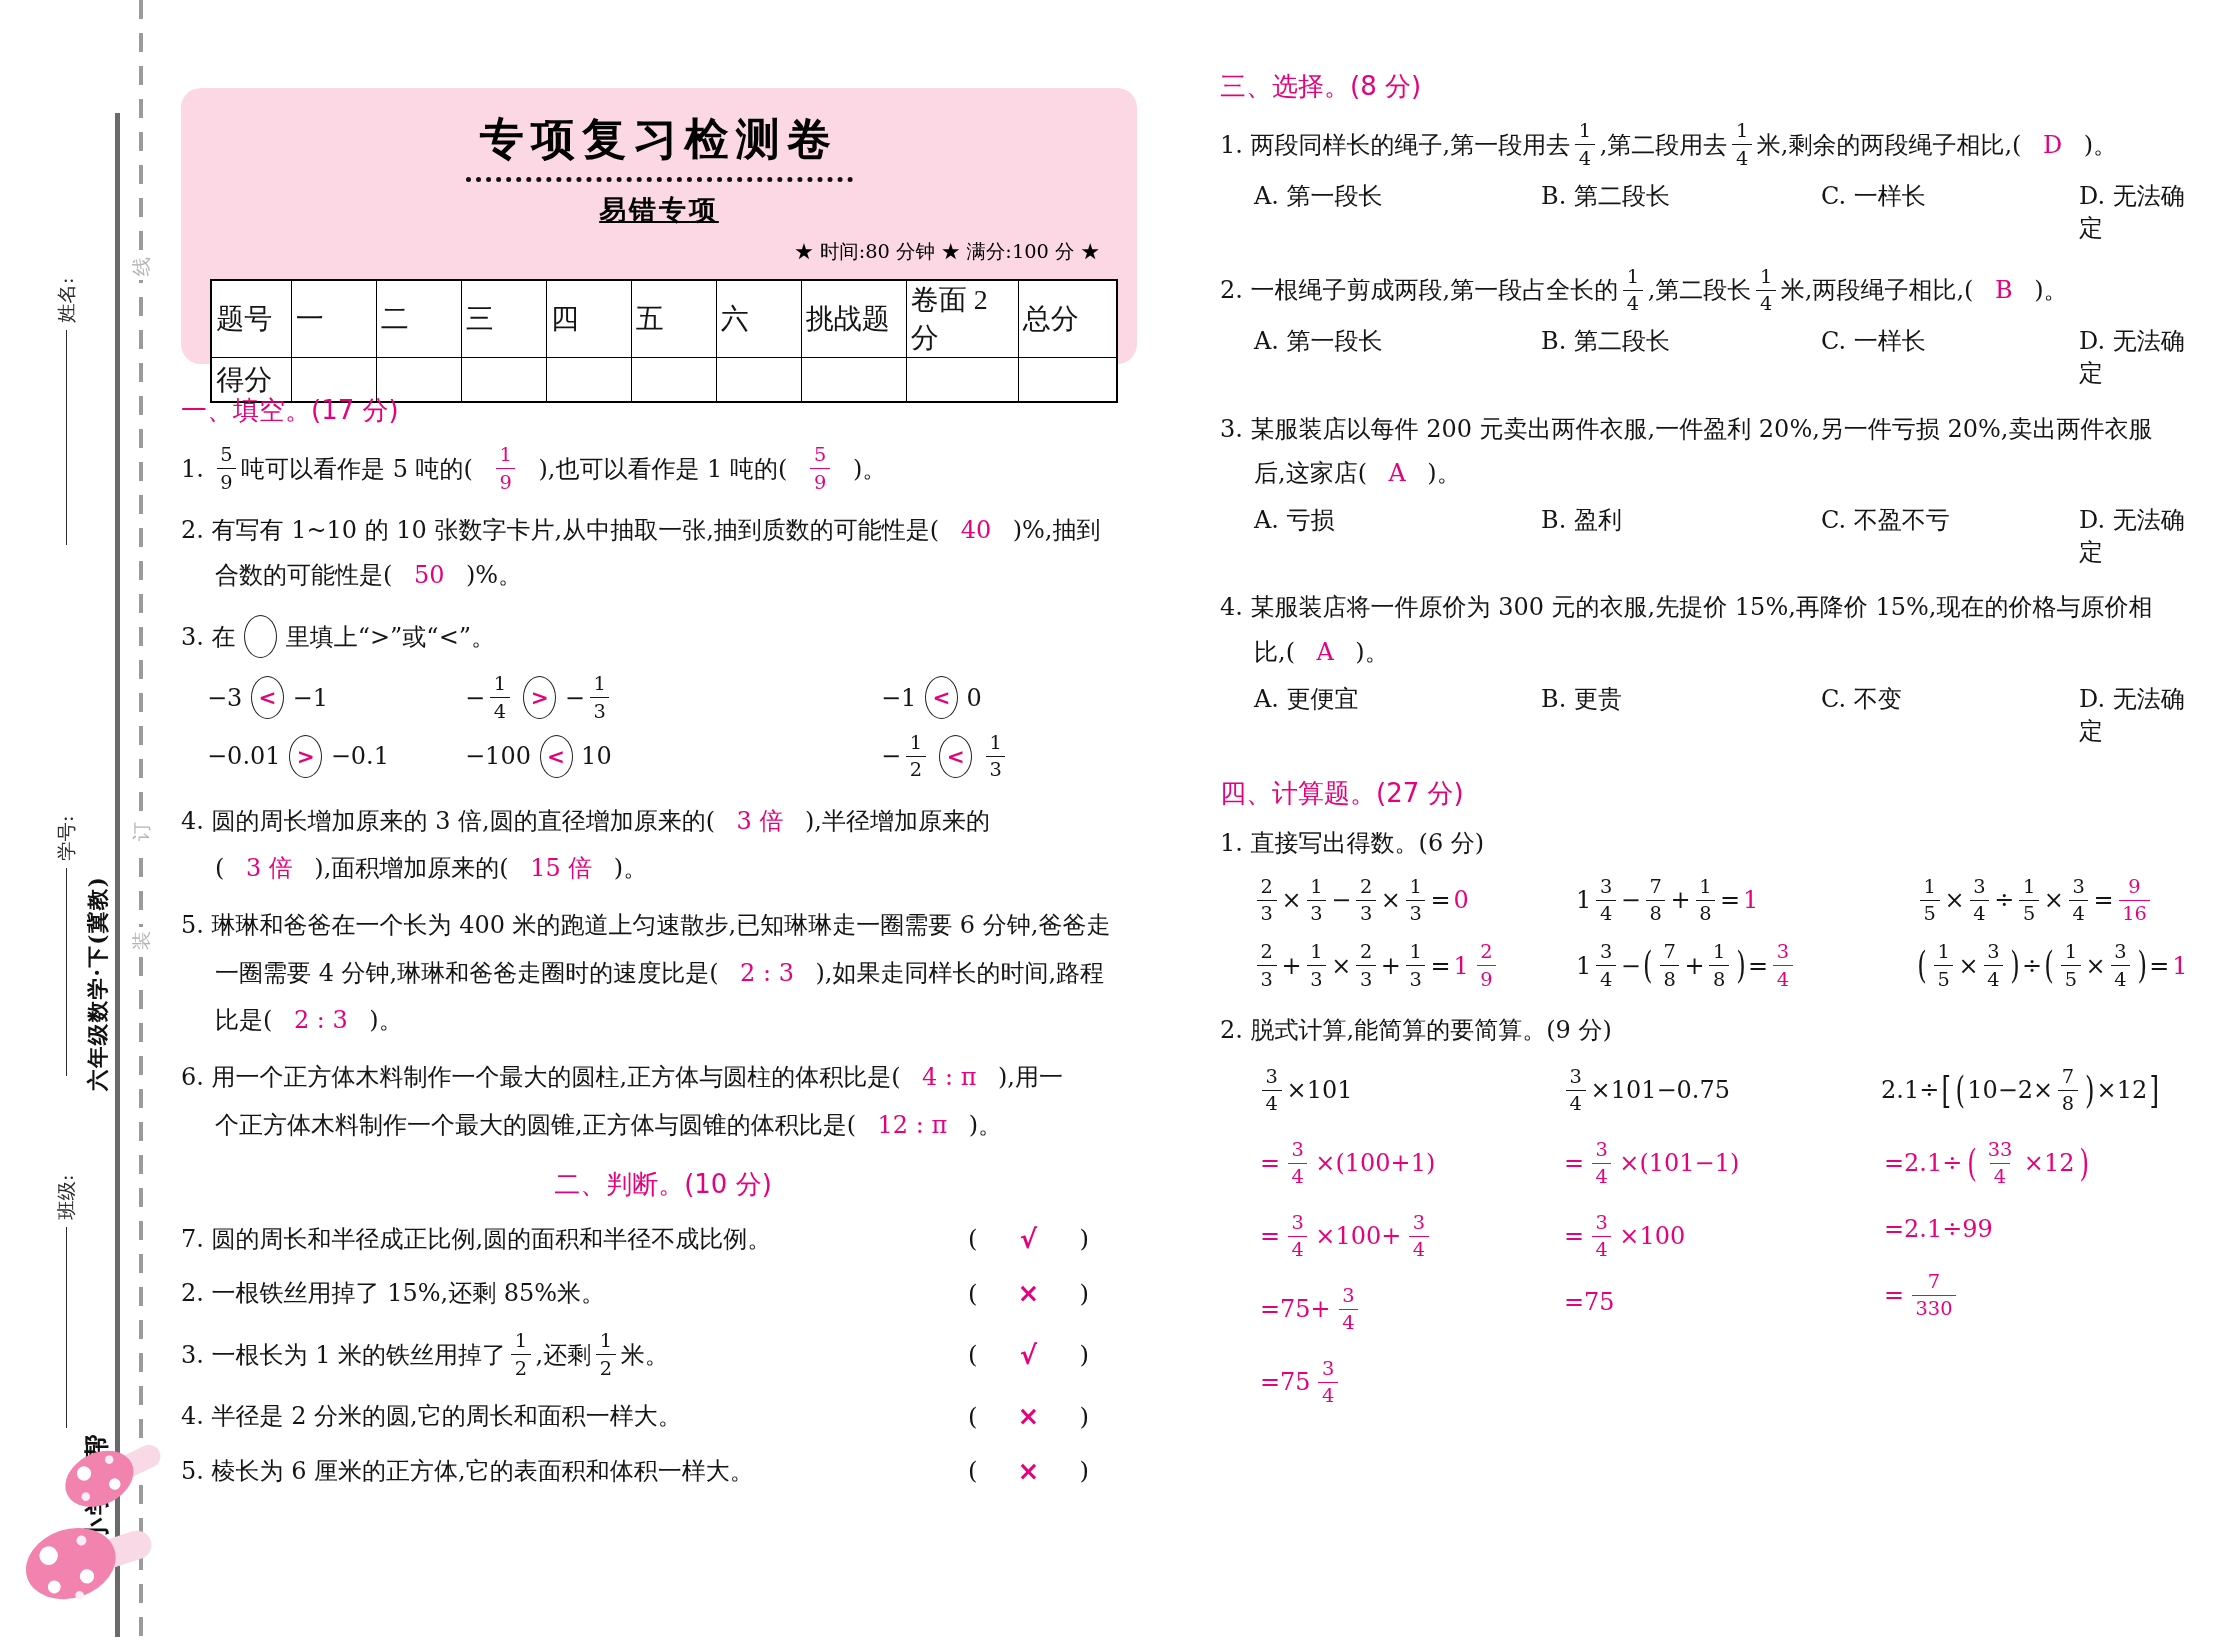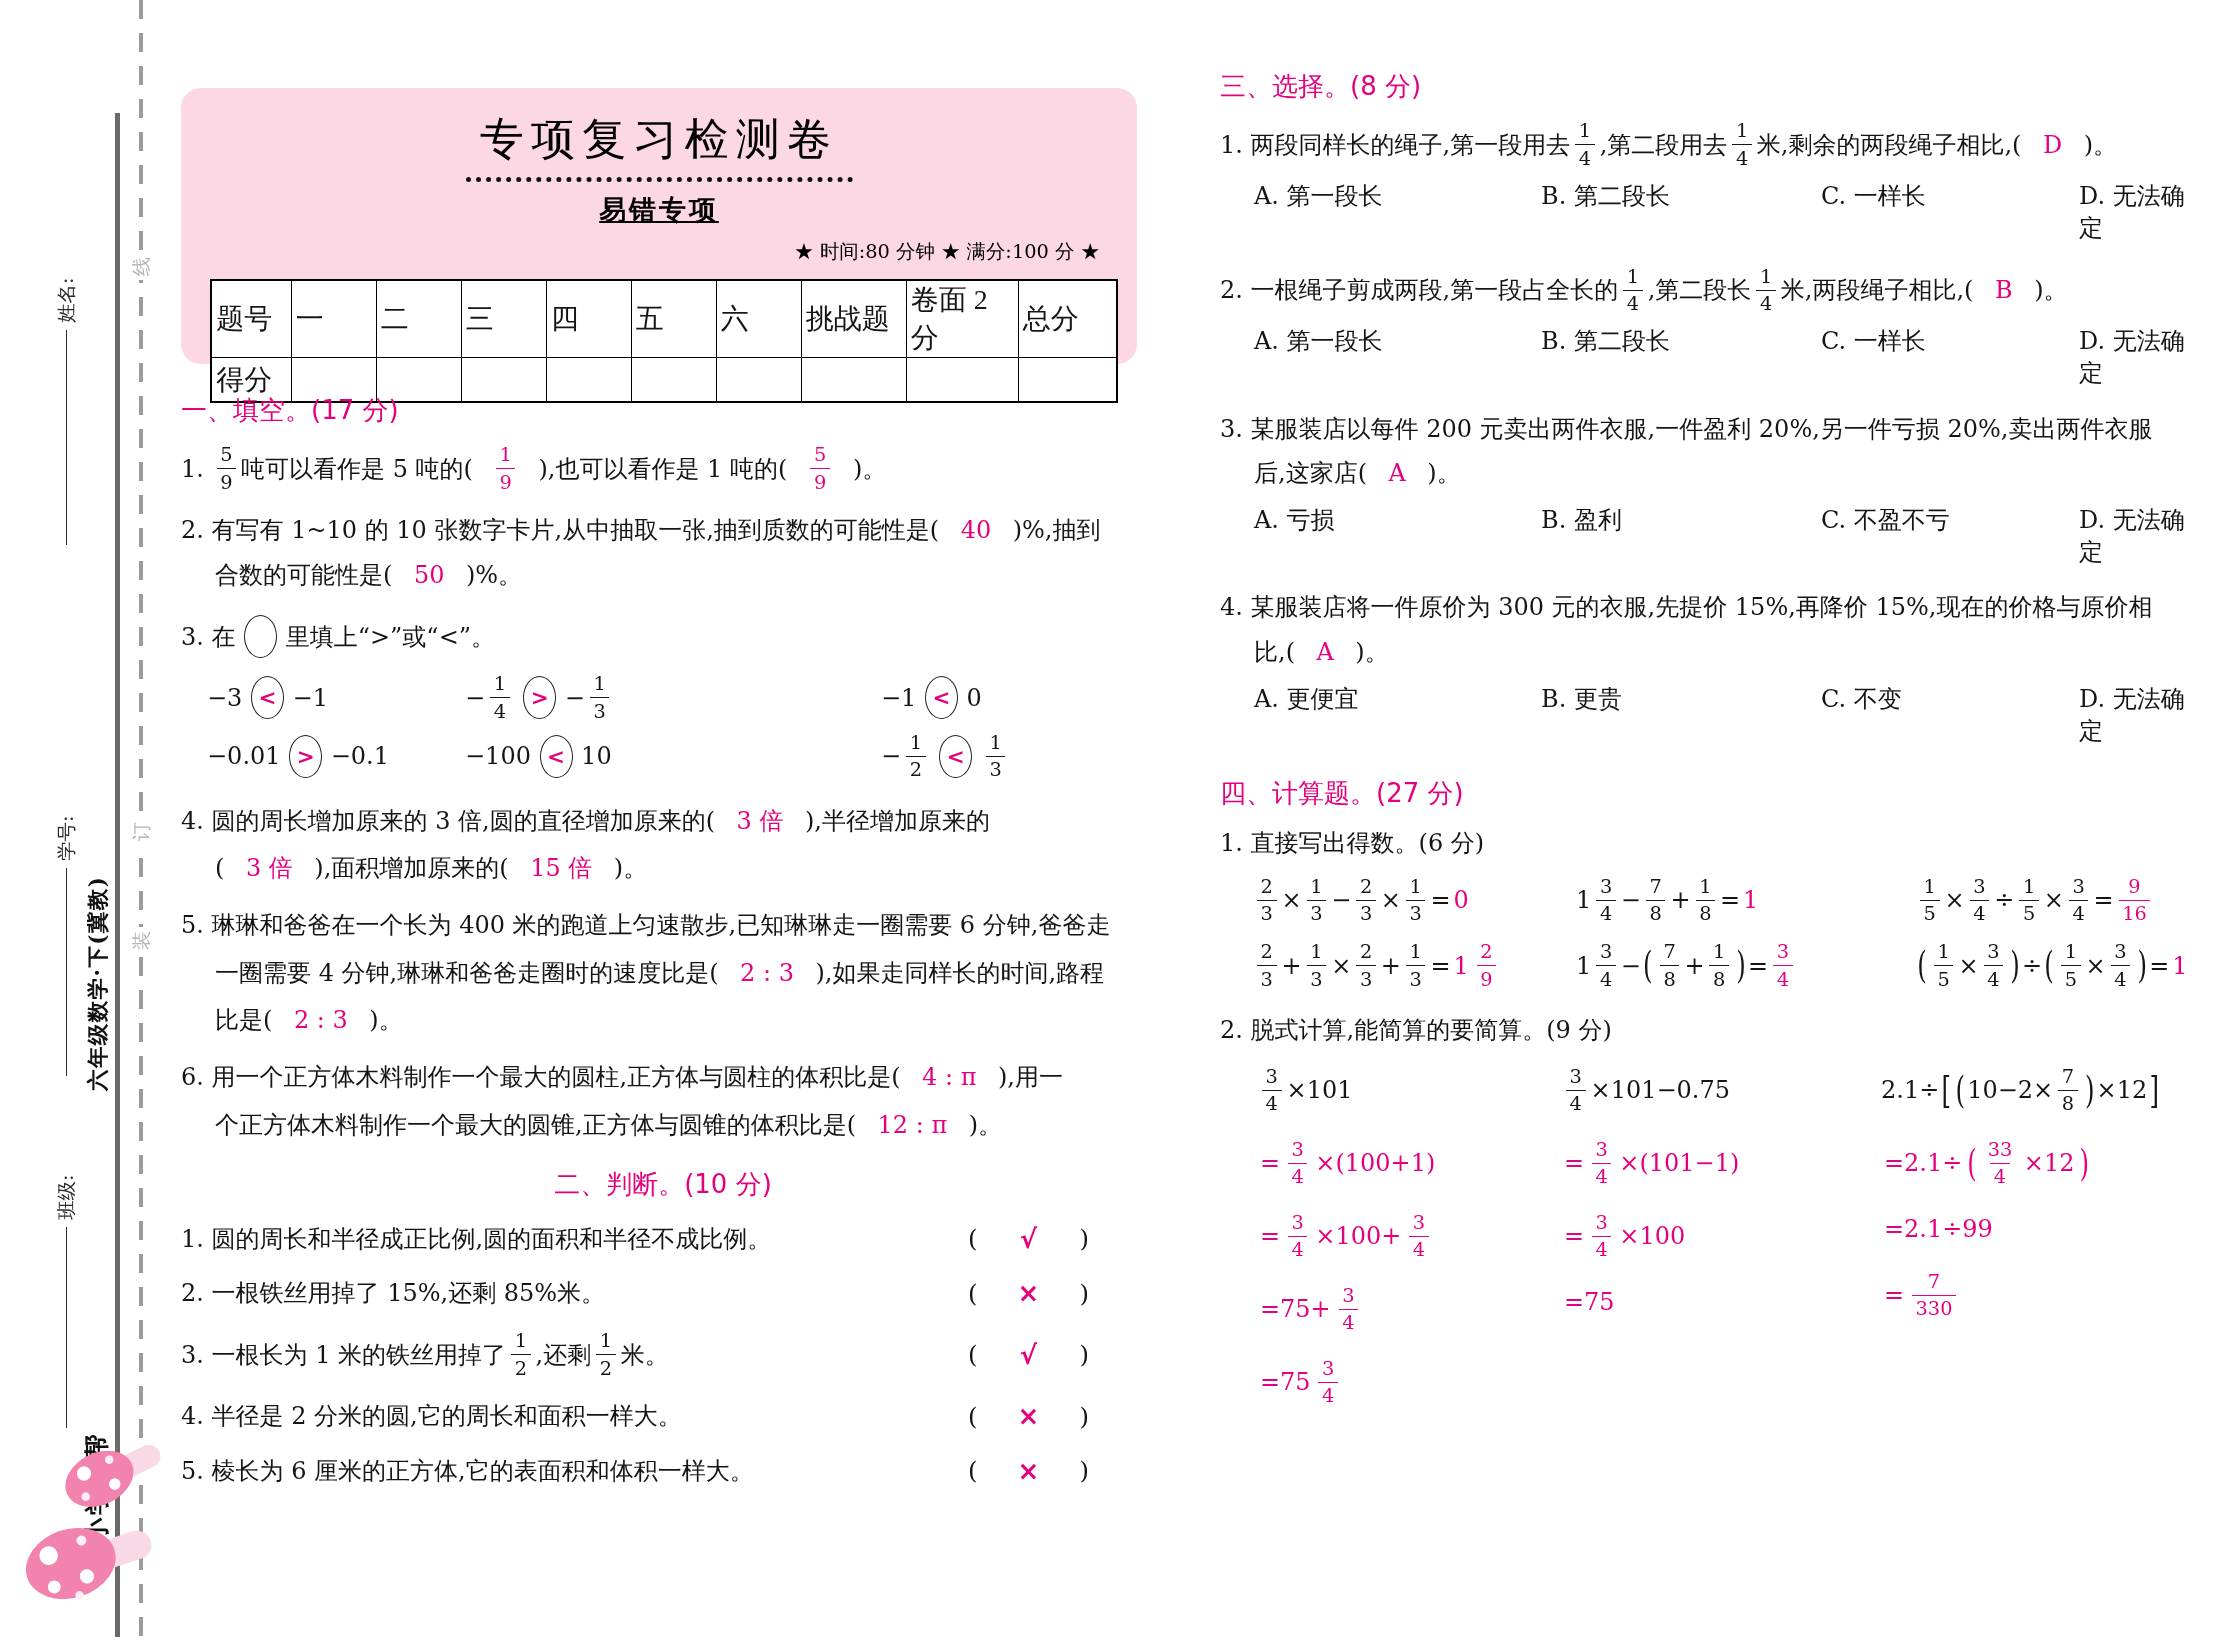--- a/index.html
+++ b/index.html
@@ -25,21 +25,21 @@
     background:#fff;z-index:2;transform:rotate(-90deg);}
   .mushrooms{position:absolute;left:18.7px;top:1426px;z-index:3;}
 
   
   .col-left{position:absolute;left:181px;top:88px;width:964px;}
   .col-right{position:absolute;left:1220px;top:69px;width:979px;}
 
   
   .card{width:956px;height:276px;background:var(--card);border-radius:20px;padding-top:21.5px;margin-bottom:29px;}
   .card .title{text-align:center;font-family:"DejaVu Sans","Liberation Sans",sans-serif;
-    font-weight:400;font-size:44px;letter-spacing:7.2px;color:#000;}
+    font-weight:700;font-size:44px;letter-spacing:7.2px;color:#000;}
   .card .dotline{width:387px;margin:8.6px auto 10px;border-bottom:5px dotted #111;height:0;}
   .card .subtitle{text-align:center;font-family:"DejaVu Sans","Liberation Sans",sans-serif;
     font-weight:800;font-size:27px;letter-spacing:2.9px;color:#000;text-decoration:underline;}
   .card .meta{text-align:right;padding-right:37px;font-size:19.4px;margin-top:10px;color:#000;}
   .scoretable{border-collapse:collapse;margin:14.3px 0 0 29px;background:#fff;}
   .scoretable td{border:1.8px solid #000;font-size:28px;height:37px;padding:0 4.3px;font-family:Liberation Serif, serif;}
   .scoretable tr.srow td{height:44px;}
   .scoretable{border:2.9px solid #000;}
 
   
@@ -276,21 +276,21 @@
     <div class="line cont mb36">
         <span class="t">个正方体木料制作一个最大的圆锥,正方体与圆锥的体积比是(</span>
         <span class="ansg">12 : π</span>
         <span class="t">)。</span>
       </div>
 
     <div class="sec mb28">二、判断。(10 分)</div>
 
     <div class="jrow">
       <div class="line jtext">
-          <span class="t">1. 圆的周长和半径成正比例,圆的面积和半径不成比例。</span>
+          <span class="t">7. 圆的周长和半径成正比例,圆的面积和半径不成比例。</span>
         </div>
       <div class="jmark">
         <span>(</span>
         <span class="mk">√</span>
         <span>)</span>
       </div>
     </div>
     <div class="jrow">
       <div class="line jtext">
           <span class="t">2. 一根铁丝用掉了 15%,还剩 85%米。</span>

